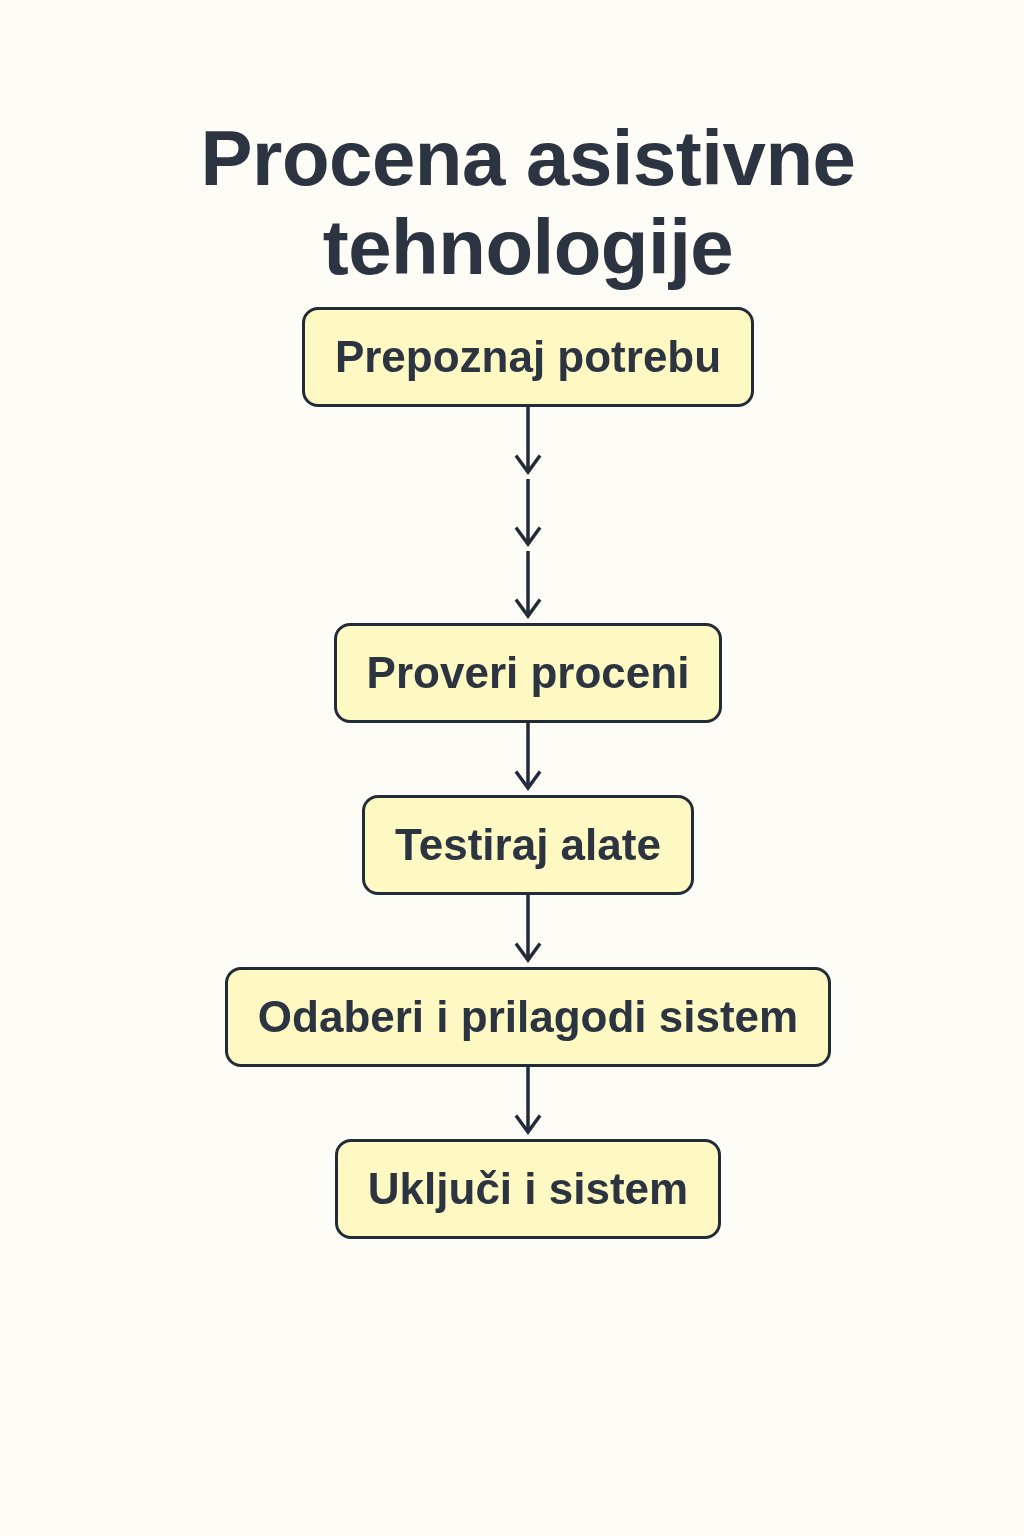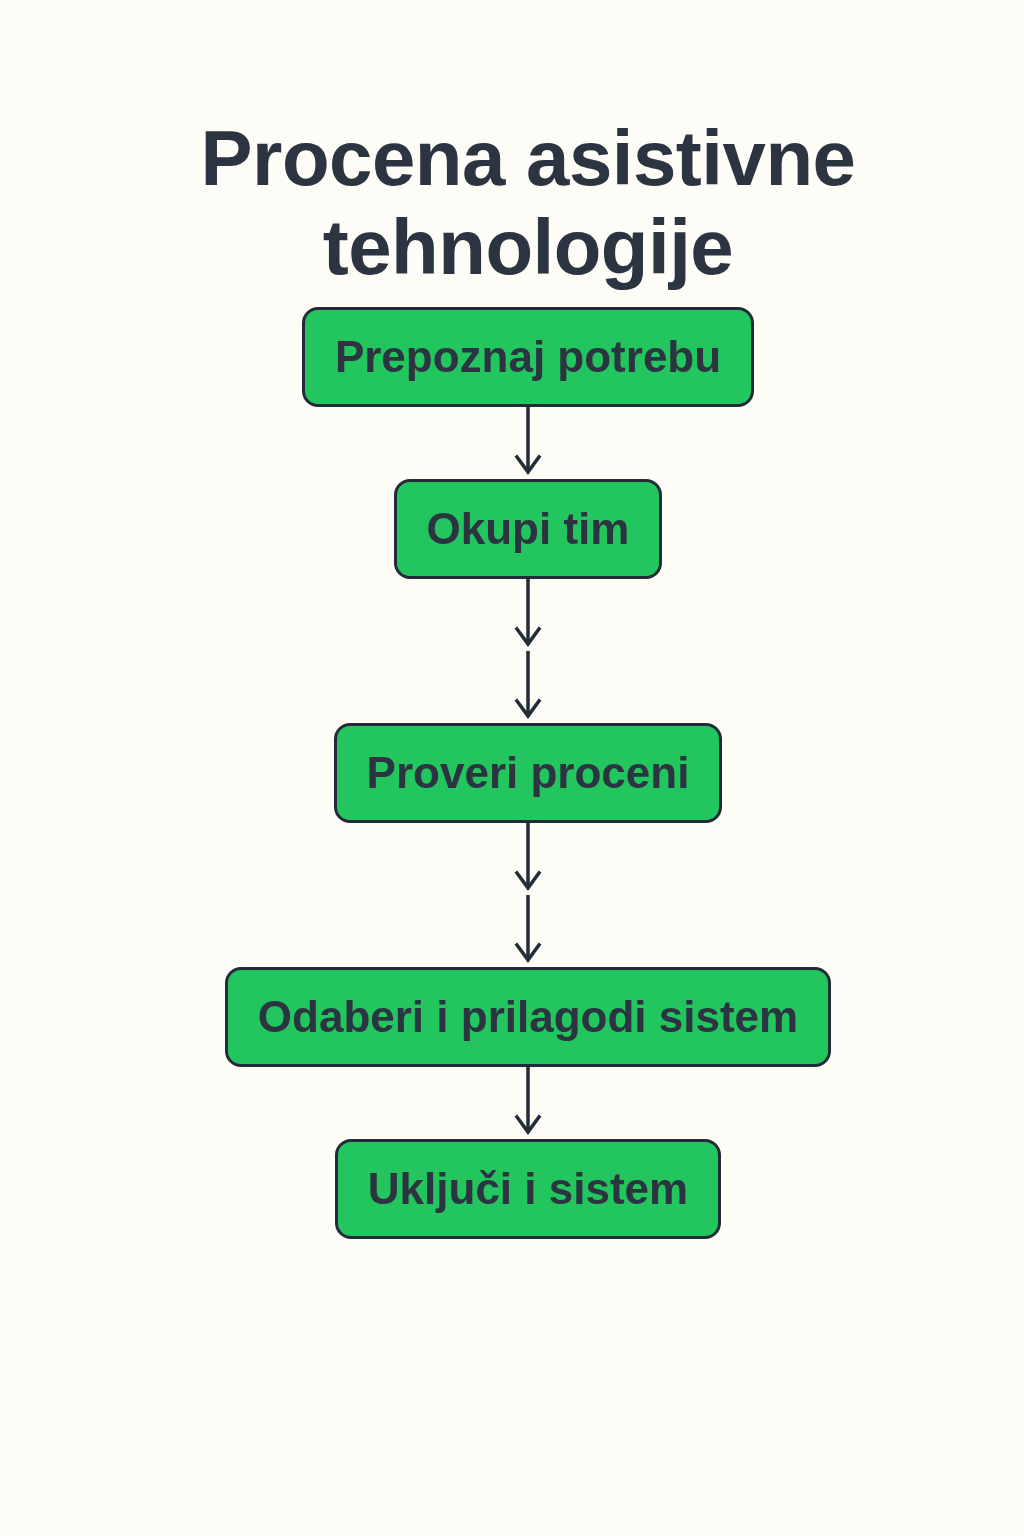--- a/index.html
+++ b/index.html
@@ -51,21 +51,21 @@
     align-items: center;
   }
 
   .node {
     box-sizing: border-box;
     height: 100px;
     display: flex;
     align-items: center;
     justify-content: center;
     padding: 0 30px;
-    background: #22c55e;
+    background: #fef9c3;
     border: 3px solid #222b38;
     border-radius: 16px;
     font-size: 44px;
     font-weight: 700;
     line-height: 1;
     color: #2b3440;
     white-space: nowrap;
   }
 
   
@@ -95,23 +95,20 @@
       <span>Prepoznaj potrebu</span>
     </div>
 
     <span class="connector">
       <svg viewBox="0 0 34 72" xmlns="http://www.w3.org/2000/svg">
         <line x1="17" y1="0" x2="17" y2="63" stroke="#222b38" stroke-width="3.5"></line>
         <polyline points="6,50 17,65 28,50" fill="none" stroke="#222b38" stroke-width="3.5" stroke-linecap="square" stroke-linejoin="miter"></polyline>
       </svg>
     </span>
 
-    <div class="node">
-      <span>Okupi tim</span>
-    </div>
 
     <span class="connector">
       <svg viewBox="0 0 34 72" xmlns="http://www.w3.org/2000/svg">
         <line x1="17" y1="0" x2="17" y2="63" stroke="#222b38" stroke-width="3.5"></line>
         <polyline points="6,50 17,65 28,50" fill="none" stroke="#222b38" stroke-width="3.5" stroke-linecap="square" stroke-linejoin="miter"></polyline>
       </svg>
     </span>
 
 
     <span class="connector">
@@ -125,20 +122,23 @@
       <span>Proveri proceni</span>
     </div>
 
     <span class="connector">
       <svg viewBox="0 0 34 72" xmlns="http://www.w3.org/2000/svg">
         <line x1="17" y1="0" x2="17" y2="63" stroke="#222b38" stroke-width="3.5"></line>
         <polyline points="6,50 17,65 28,50" fill="none" stroke="#222b38" stroke-width="3.5" stroke-linecap="square" stroke-linejoin="miter"></polyline>
       </svg>
     </span>
 
+    <div class="node">
+      <span>Testiraj alate</span>
+    </div>
 
     <span class="connector">
       <svg viewBox="0 0 34 72" xmlns="http://www.w3.org/2000/svg">
         <line x1="17" y1="0" x2="17" y2="63" stroke="#222b38" stroke-width="3.5"></line>
         <polyline points="6,50 17,65 28,50" fill="none" stroke="#222b38" stroke-width="3.5" stroke-linecap="square" stroke-linejoin="miter"></polyline>
       </svg>
     </span>
 
     <div class="node">
       <span>Odaberi i prilagodi sistem</span>

